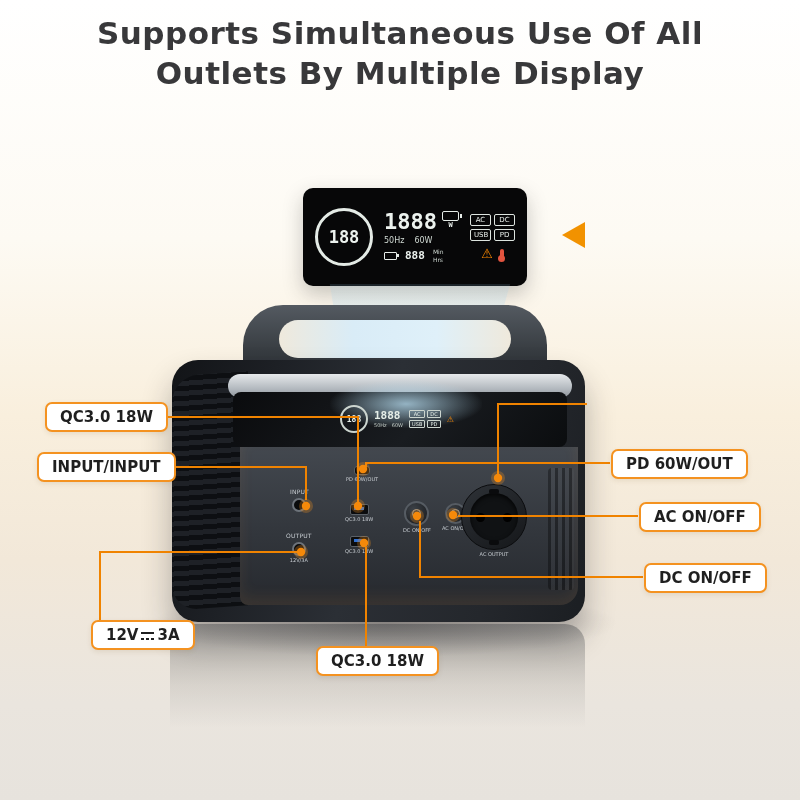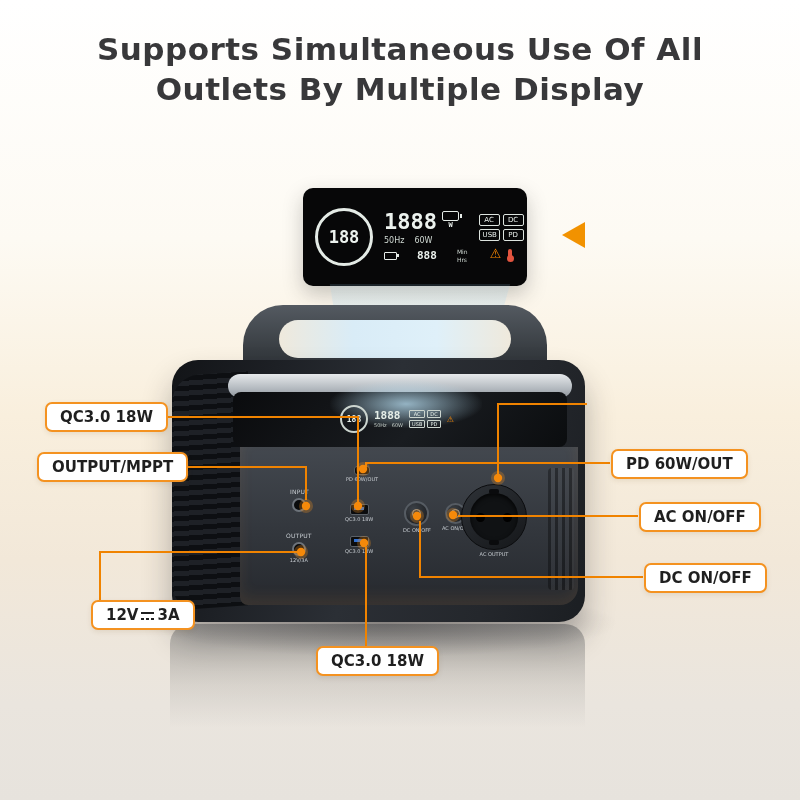--- a/index.html
+++ b/index.html
@@ -2,37 +2,37 @@
 <html><head>
 <meta charset="utf-8">
 <style>
   html,body{margin:0;padding:0;}
   .stage{
     position:relative;width:800px;height:800px;overflow:hidden;
     font-family:"DejaVu Sans","Liberation Sans",sans-serif;
     background:linear-gradient(180deg,#ffffff 0%,#fdfaf3 30%,#f9efdd 52%,#f2e8d9 70%,#eae5de 88%,#e7e3dd 100%);
   }
   
-  .title{position:absolute;top:30px;left:0;width:100%;text-align:center;color:#38383a;
+  .title{position:absolute;top:14px;left:0;width:100%;text-align:center;color:#38383a;
          font-weight:800;font-size:31px;line-height:1.28;letter-spacing:.5px;}
   
   .panel{position:absolute;left:303px;top:188px;width:224px;height:98px;background:#070708;border-radius:10px;
          box-shadow:0 8px 20px rgba(40,40,40,.25);display:flex;align-items:center;gap:11px;
          padding:0 12px;box-sizing:border-box;color:#ecf2ee;}
   .p-circle{width:52px;height:52px;border-radius:50%;border:3px solid #e4ebe6;flex:0 0 auto;
             display:flex;align-items:center;justify-content:center;
             font-family:"DejaVu Sans Mono",monospace;font-weight:bold;font-size:17px;}
   .p-mid{display:flex;flex-direction:column;gap:3px;}
   .p-watts{display:flex;align-items:flex-start;gap:5px;font-family:"DejaVu Sans Mono",monospace;
            font-weight:bold;font-size:22px;line-height:1;}
   .p-wcol{display:flex;flex-direction:column;align-items:center;gap:1px;font-size:7px;}
   .batt{width:15px;height:8px;border:1.5px solid #e6ece8;border-radius:2px;position:relative;}
   .batt::after{content:"";position:absolute;right:-4px;top:2px;width:2px;height:4px;background:#e6ece8;}
   .p-sub{display:flex;gap:10px;font-size:8px;color:#cfd8d2;}
-  .p-time{display:flex;align-items:center;gap:20px;font-size:8px;}
+  .p-time{display:flex;align-items:center;gap:8px;font-size:8px;}
   .p-time .num{font-family:"DejaVu Sans Mono",monospace;font-weight:bold;font-size:11px;}
   .p-time .mh{display:flex;flex-direction:column;font-size:6px;line-height:1.2;color:#cfd8d2;}
   .batt-s{width:11px;height:6px;border:1px solid #e6ece8;border-radius:1px;position:relative;}
   .batt-s::after{content:"";position:absolute;right:-3px;top:1px;width:2px;height:3px;background:#e6ece8;}
   .p-right{display:flex;flex-direction:column;align-items:center;gap:6px;margin-left:auto;}
   .badges{display:grid;grid-template-columns:auto auto;gap:3px;}
   .badge{border:1px solid #dde4df;border-radius:2px;font-size:7px;padding:1px 3px;text-align:center;min-width:13px;}
   .p-icons{display:flex;align-items:flex-end;gap:7px;}
   .warn{color:#ff8a00;font-size:13px;line-height:1;}
   .thermo{width:4px;height:11px;background:#e2543f;border-radius:2px;position:relative;}
@@ -104,21 +104,21 @@
   .reflection{position:absolute;left:170px;top:624px;width:415px;height:122px;border-radius:20px;
        background:linear-gradient(180deg,rgba(44,48,53,.34),rgba(44,48,53,.10) 50%,rgba(44,48,53,0) 85%);}
   
   .lines{position:absolute;left:0;top:0;width:800px;height:800px;pointer-events:none;}
   
   .callout{position:absolute;background:#ffffff;border:2px solid #f49220;border-radius:7px;
        padding:4px 13px;font-size:15px;font-weight:700;color:#1f1f1f;white-space:nowrap;
        box-shadow:0 2px 5px rgba(120,90,40,.12);}
   #co-qc-left{left:45px;top:402px;}
   #co-input{left:37px;top:452px;}
-  #co-12v{left:91px;top:600px;}
+  #co-12v{left:91px;top:620px;}
   #co-qc-bottom{left:316px;top:646px;}
   #co-ac-out{left:588px;top:390px;}
   #co-pd{left:611px;top:449px;}
   #co-ac-on{left:639px;top:502px;}
   #co-dc-on{left:644px;top:563px;}
   .dc-sym{display:inline-block;width:13px;height:9px;margin:0 3px;position:relative;vertical-align:baseline;}
   .dc-sym::before{content:"";position:absolute;left:0;right:0;top:1px;height:2px;background:#1f1f1f;}
   .dc-sym::after{content:"";position:absolute;left:0;right:0;bottom:0;height:2px;
        background:repeating-linear-gradient(90deg,#1f1f1f 0 3px,transparent 3px 5px);}
 </style>
@@ -276,20 +276,20 @@
       <circle cx="363" cy="469" r="7" fill="rgba(244,146,32,0.28)"></circle>
       <circle cx="363" cy="469" r="4.2" fill="#f5890a"></circle>
       <circle cx="453" cy="515" r="7" fill="rgba(244,146,32,0.28)"></circle>
       <circle cx="453" cy="515" r="4.2" fill="#f5890a"></circle>
       <circle cx="417" cy="516" r="7" fill="rgba(244,146,32,0.28)"></circle>
       <circle cx="417" cy="516" r="4.2" fill="#f5890a"></circle>
     </g>
   </svg>
 
   <div class="callout" id="co-qc-left">QC3.0 18W</div>
-  <div class="callout" id="co-input">OUTPUT/MPPT</div>
+  <div class="callout" id="co-input">INPUT/INPUT</div>
   <div class="callout" id="co-12v"><span>12V</span><span class="dc-sym"></span><span>3A</span></div>
   <div class="callout" id="co-qc-bottom">QC3.0 18W</div>
   <div class="callout" id="co-pd">PD 60W/OUT</div>
   <div class="callout" id="co-ac-on">AC ON/OFF</div>
   <div class="callout" id="co-dc-on">DC ON/OFF</div>
 
 </div>
 
 </body></html>

